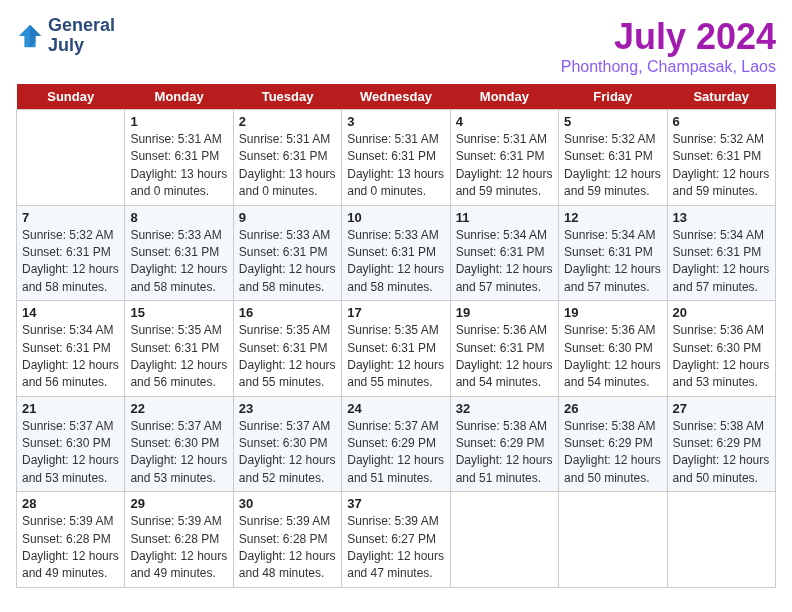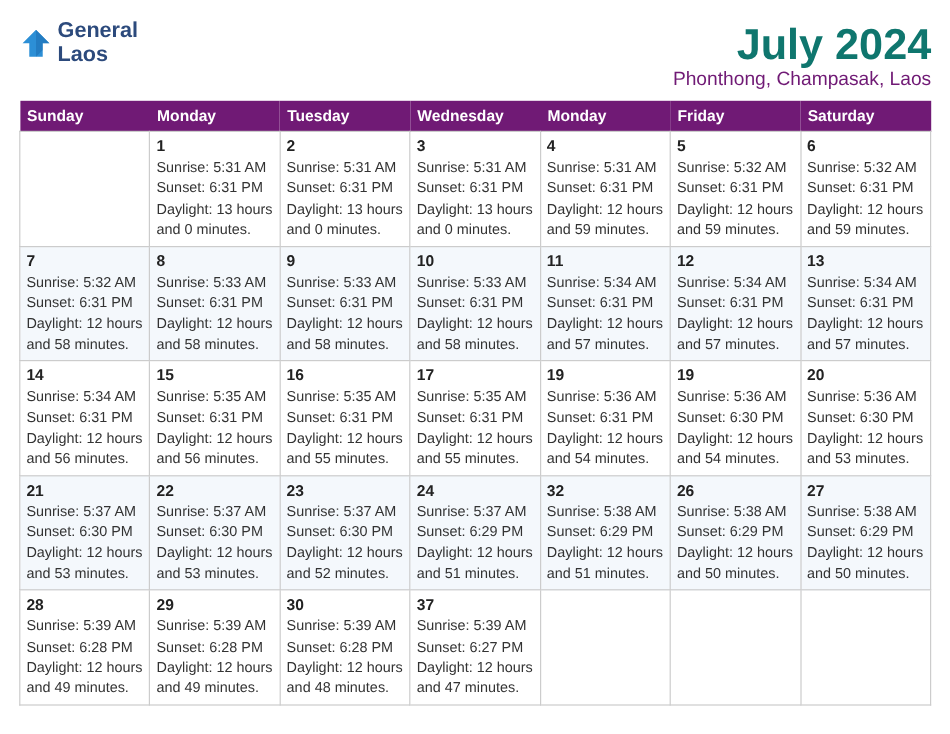--- a/index.html
+++ b/index.html
@@ -30,36 +30,36 @@
     .logo-icon {
       width: 28px;
       height: 28px;
     }
     .title-block {
       text-align: right;
     }
     .month-year {
       font-size: 36px;
       font-weight: bold;
-      color: #0f766e;
+      color: #a21caf;
       text-align: right;
     }
     .location {
       font-size: 16px;
-      color: #701a75;
+      color: #8b5cf6;
     }
     table {
       width: 100%;
       border-collapse: collapse;
       font-size: 11px;
     }
     thead th {
-      background-color: #701a75;
+      background-color: #b91c1c;
       color: #fff;
-      text-align: left;
+      text-align: center;
       padding: 5px 6px;
       font-size: 13px;
       font-weight: bold;
     }
     tbody td {
       border: 1px solid #ccc;
       vertical-align: top;
       padding: 4px 5px;
       height: 80px;
       width: calc(100% / 7);
@@ -93,21 +93,21 @@
 <body>
 
 <div class="header">
   <div class="logo">
     <svg class="logo-icon" viewBox="0 0 40 40">
       <polygon points="20,4 36,20 28,20 28,36 12,36 12,20 4,20" fill="#2c8fd6"></polygon>
       <polygon points="20,4 36,20 28,20 28,28 20,36" fill="#1a6aad" opacity="0.5"></polygon>
     </svg>
     <div class="logo-text">
       <div>General</div>
-      <div>Laos</div>
+      <div>July</div>
     </div>
   </div>
   <div class="title-block">
     <div class="month-year">July 2024</div>
     <div class="location">Phonthong, Champasak, Laos</div>
   </div>
 </div>
 
 <table>
   <thead>

